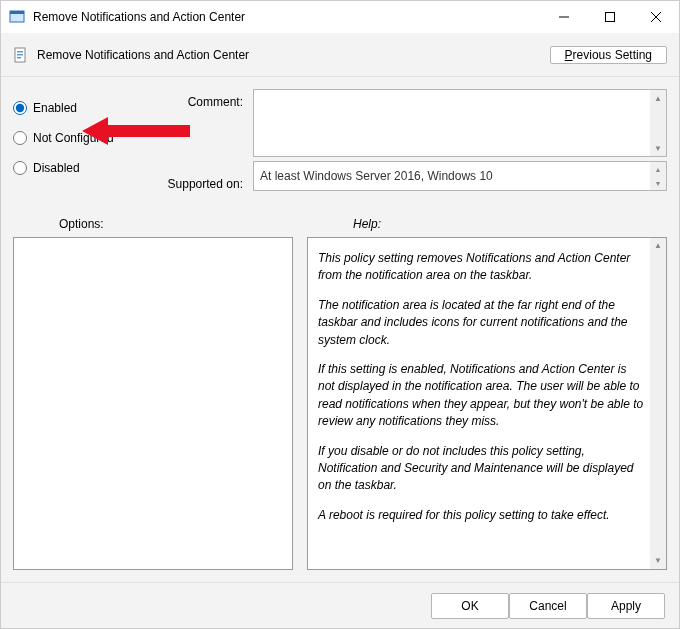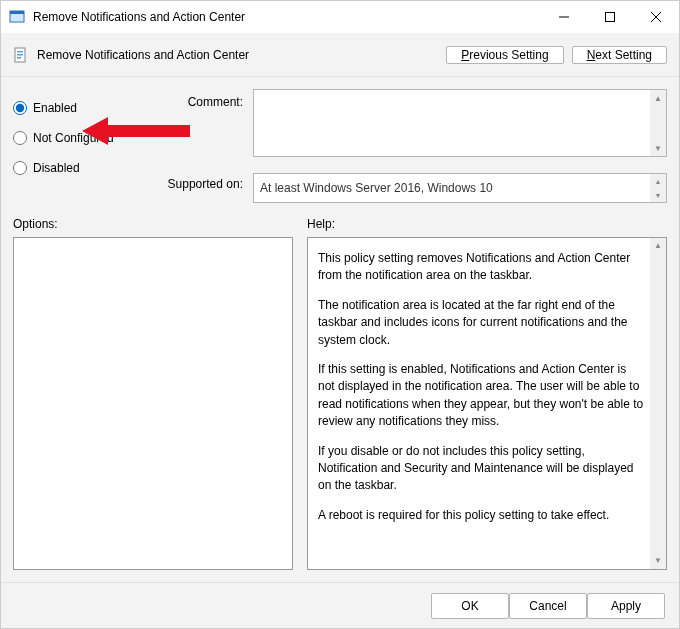--- a/index.html
+++ b/index.html
@@ -23,33 +23,33 @@
     .radio-col { width: 150px; padding-top: 4px; }
     .radio-row { display: flex; align-items: center; height: 30px; font-size: 12px; }
     .radio-row input[type=radio] { margin: 0 6px 0 0; width: 14px; height: 14px; accent-color: #0067c0; }
     
     .labels-col { width: 90px; font-size: 12px; padding-top: 4px; }
     .labels-col .lbl { height: 30px; display: flex; align-items: flex-start; padding-top: 2px; justify-content: flex-end; padding-right: 10px; }
     
     .fields-col { flex: 1; display: flex; flex-direction: column; }
     .comment-box { height: 68px; border: 1px solid #b5b5b5; background: #fff; position: relative; display: flex; }
     .comment-box textarea { flex: 1; border: none; resize: none; font-size: 12px; padding: 4px; font-family: inherit; outline: none; }
-    .supported-box { height: 30px; margin-top: 16px; border: 1px solid #b5b5b5; background: #fff; display: flex; align-items: center; padding: 0 6px; font-size: 12px; color: #333; position: relative; }
+    .supported-box { height: 30px; margin-top: 4px; border: 1px solid #b5b5b5; background: #fff; display: flex; align-items: center; padding: 0 6px; font-size: 12px; color: #333; position: relative; }
     .supported-lbl-row { margin-top: 14px; }
     
     .scroll-arrow { width: 16px; display: flex; flex-direction: column; justify-content: space-between; background: #f0f0f0; }
     .scroll-arrow .arr { height: 16px; display: flex; align-items: center; justify-content: center; font-size: 8px; color: #888; }
     .supported-box .mini-scroll { position: absolute; right: 0; top: 0; bottom: 0; width: 16px; display: flex; flex-direction: column; justify-content: space-between; background: #f0f0f0; }
     .supported-box .mini-scroll .arr { height: 14px; display: flex; align-items: center; justify-content: center; font-size: 7px; color: #888; }
     
     .lower { flex: 1; display: flex; padding: 12px; gap: 14px; background: #f3f3f3; min-height: 0; }
     .panel { display: flex; flex-direction: column; min-height: 0; }
     .panel.left { width: 280px; }
-    .panel.right { flex: 1; }
-    .panel-label { font-size: 12px; margin-bottom: 6px; }
+    .panel.right { flex: 1; font-style: italic; }
+    .panel-label { font-size: 12px; margin-bottom: 6px; margin-left: 46px; }
     .panel-box { flex: 1; border: 1px solid #9a9a9a; background: #fff; padding: 8px 10px; font-size: 12px; line-height: 1.45; color: #000; overflow: hidden; position: relative; }
     .panel-box.help { padding-right: 22px; }
     .panel-box .vscroll { position: absolute; right: 0; top: 0; bottom: 0; width: 16px; background: #f0f0f0; display: flex; flex-direction: column; justify-content: space-between; }
     .panel-box .vscroll .arr { height: 16px; display: flex; align-items: center; justify-content: center; font-size: 8px; color: #888; }
     .help p { margin: 4px 0 12px 0; }
     
     .footer { height: 46px; display: flex; align-items: center; justify-content: flex-end; padding: 0 14px; gap: 0; background: #f3f3f3; border-top: 1px solid #e0e0e0; }
     .footer .btn { width: 78px; height: 26px; background: #fff; border: 1px solid #b5b5b5; font-size: 12px; cursor: pointer; border-radius: 2px; }
     
     .arrow-annot { position: absolute; left: 82px; top: 114px; pointer-events: none; }
@@ -91,21 +91,20 @@
     <span class="sh-icon">
       <svg viewBox="0 0 16 16">
           <rect x="2" y="1" width="10" height="14" fill="#fff" stroke="#888"></rect>
           <rect x="4" y="4" width="6" height="1.5" fill="#5aa0de"></rect>
           <rect x="4" y="7" width="6" height="1.5" fill="#5aa0de"></rect>
           <rect x="4" y="10" width="4" height="1.5" fill="#5aa0de"></rect>
         </svg>
     </span>
     <span class="sh-title">Remove Notifications and Action Center</span>
     <button class="nav-btn"><span class="ul">P</span><span>revious Setting</span></button>
-    <button class="nav-btn"><span class="ul">N</span><span>ext Setting</span></button>
   </div>
 
   <div class="config-area">
     <div class="radio-col">
       <label class="radio-row">
         <input type="radio" name="state" checked="" style="">
         <span>Enabled</span>
       </label>
       <label class="radio-row">
         <input type="radio" name="state" style="">

